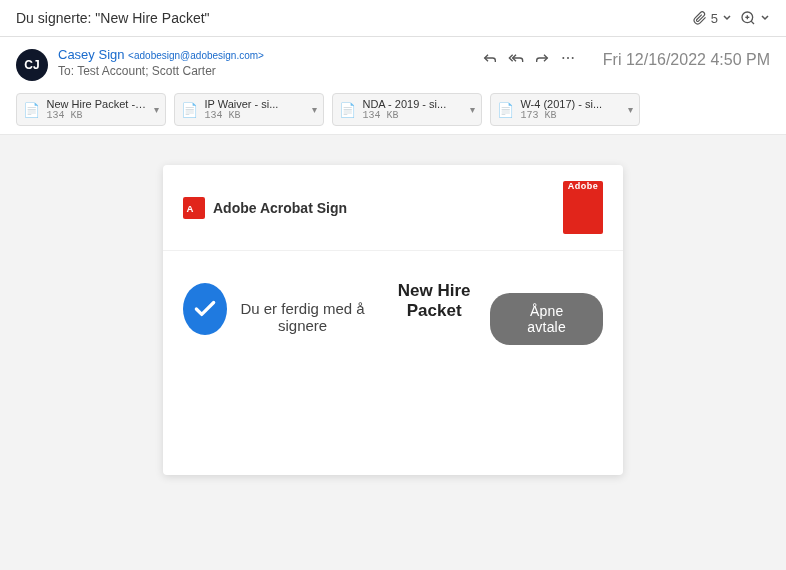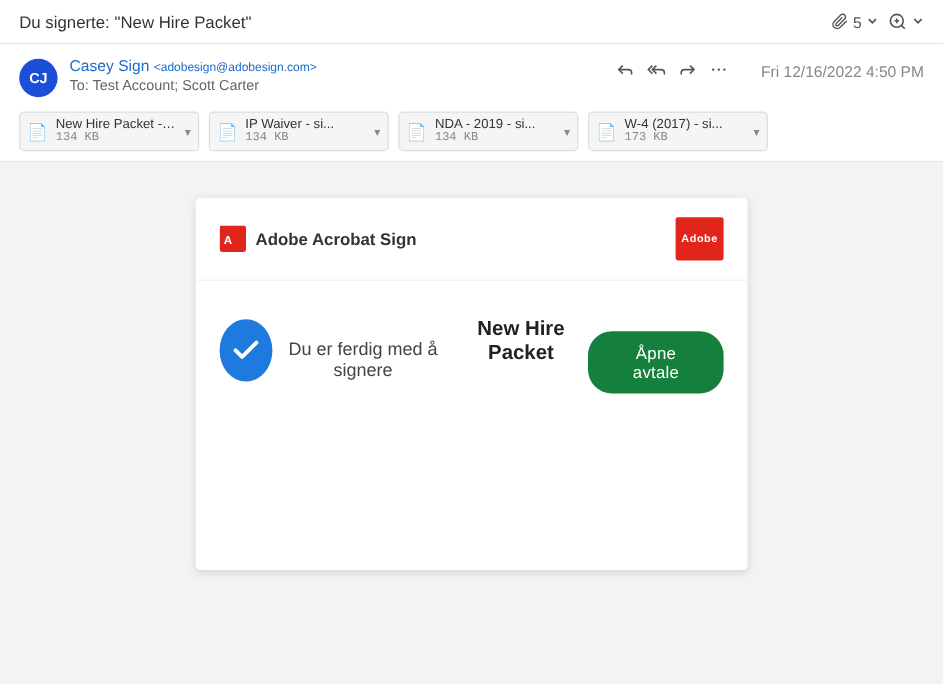--- a/index.html
+++ b/index.html
@@ -53,21 +53,21 @@
     }
     .sender-left {
       display: flex;
       align-items: flex-start;
       gap: 10px;
     }
     .avatar {
       width: 32px;
       height: 32px;
       border-radius: 50%;
-      background: #1d4ed8;
+      background: #0f172a;
       color: #fff;
       display: flex;
       align-items: center;
       justify-content: center;
       font-size: 12px;
       font-weight: 600;
       flex-shrink: 0;
       margin-top: 2px;
     }
     .sender-info {}
@@ -75,21 +75,21 @@
       font-size: 13px;
       color: #1a6bcc;
       cursor: pointer;
     }
     .sender-to {
       font-size: 12px;
       color: #666;
       margin-top: 2px;
     }
     .email-date {
-      font-size: 13px;
+      font-size: 16px;
       color: #888;
       white-space: nowrap;
       margin-left: 20px;
     }
     .email-actions-row {
       display: flex;
       align-items: center;
       gap: 4px;
     }
 
@@ -177,23 +177,23 @@
       font-size: 14px;
       font-weight: 600;
       color: #333;
     }
     .adobe-red-badge {
       background: #e1251b;
       color: #fff;
       font-size: 11px;
       font-weight: 700;
       width: 40px;
-      height: 36px;
-      display: flex;
-      align-items: center;
+      height: 53px;
+      display: flex;
+      align-items: flex-start;
       justify-content: center;
       border-radius: 2px;
     }
     .card-body {
       display: flex;
       flex-direction: row;
       align-items: center;
       padding: 30px 20px 40px;
       text-align: center;
     }
@@ -216,21 +216,21 @@
       color: #444;
       margin-bottom: 4px;
     }
     .card-title {
       font-size: 17px;
       font-weight: 700;
       color: #222;
       margin-bottom: 35px;
     }
     .open-btn {
-      background: #15803d;
+      background: #737373;
       color: #fff;
       border: none;
       border-radius: 20px;
       padding: 10px 24px;
       font-size: 14px;
       cursor: pointer;
       font-weight: 500;
       letter-spacing: 0.2px;
     }
 

